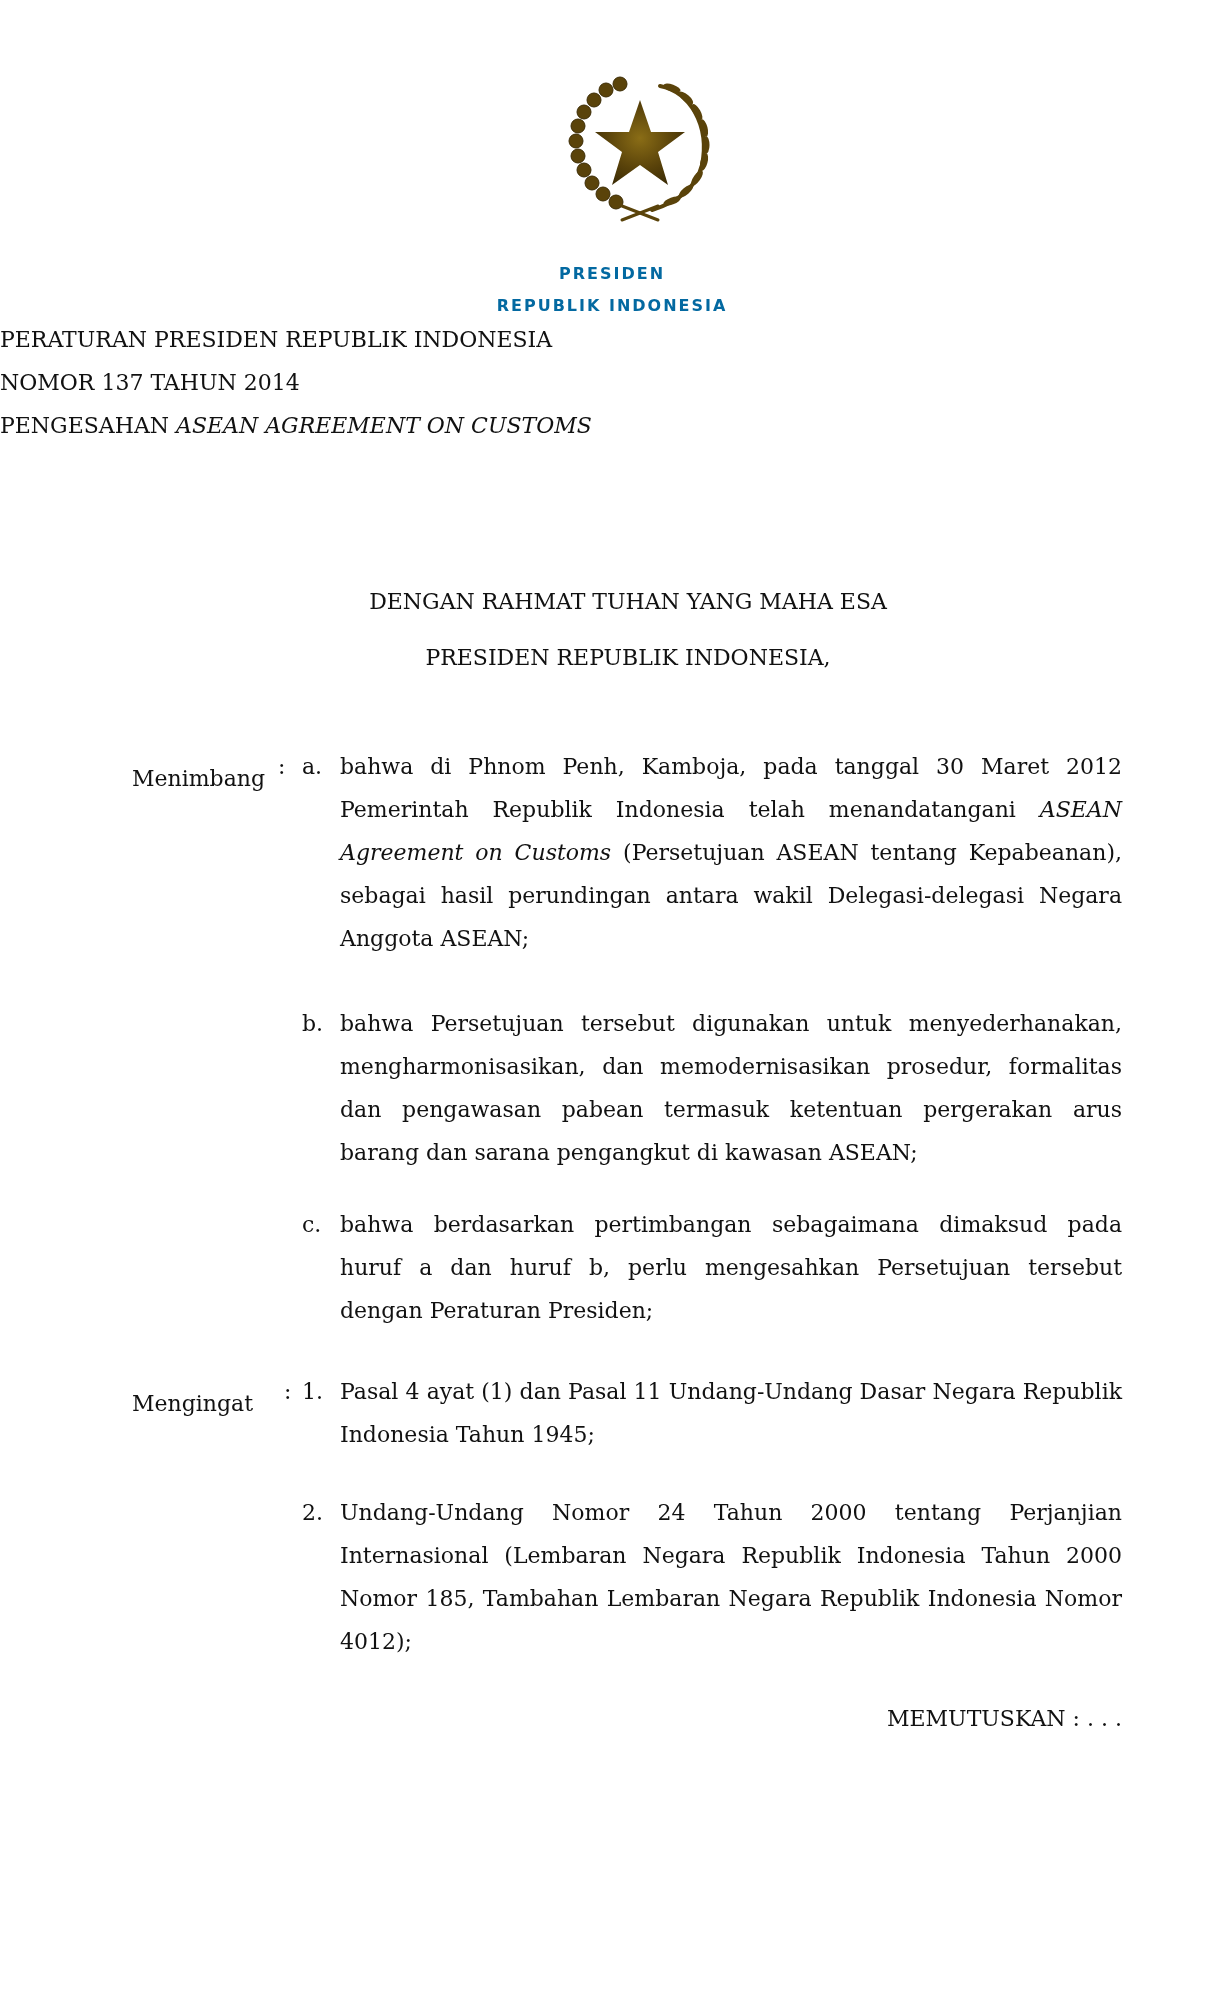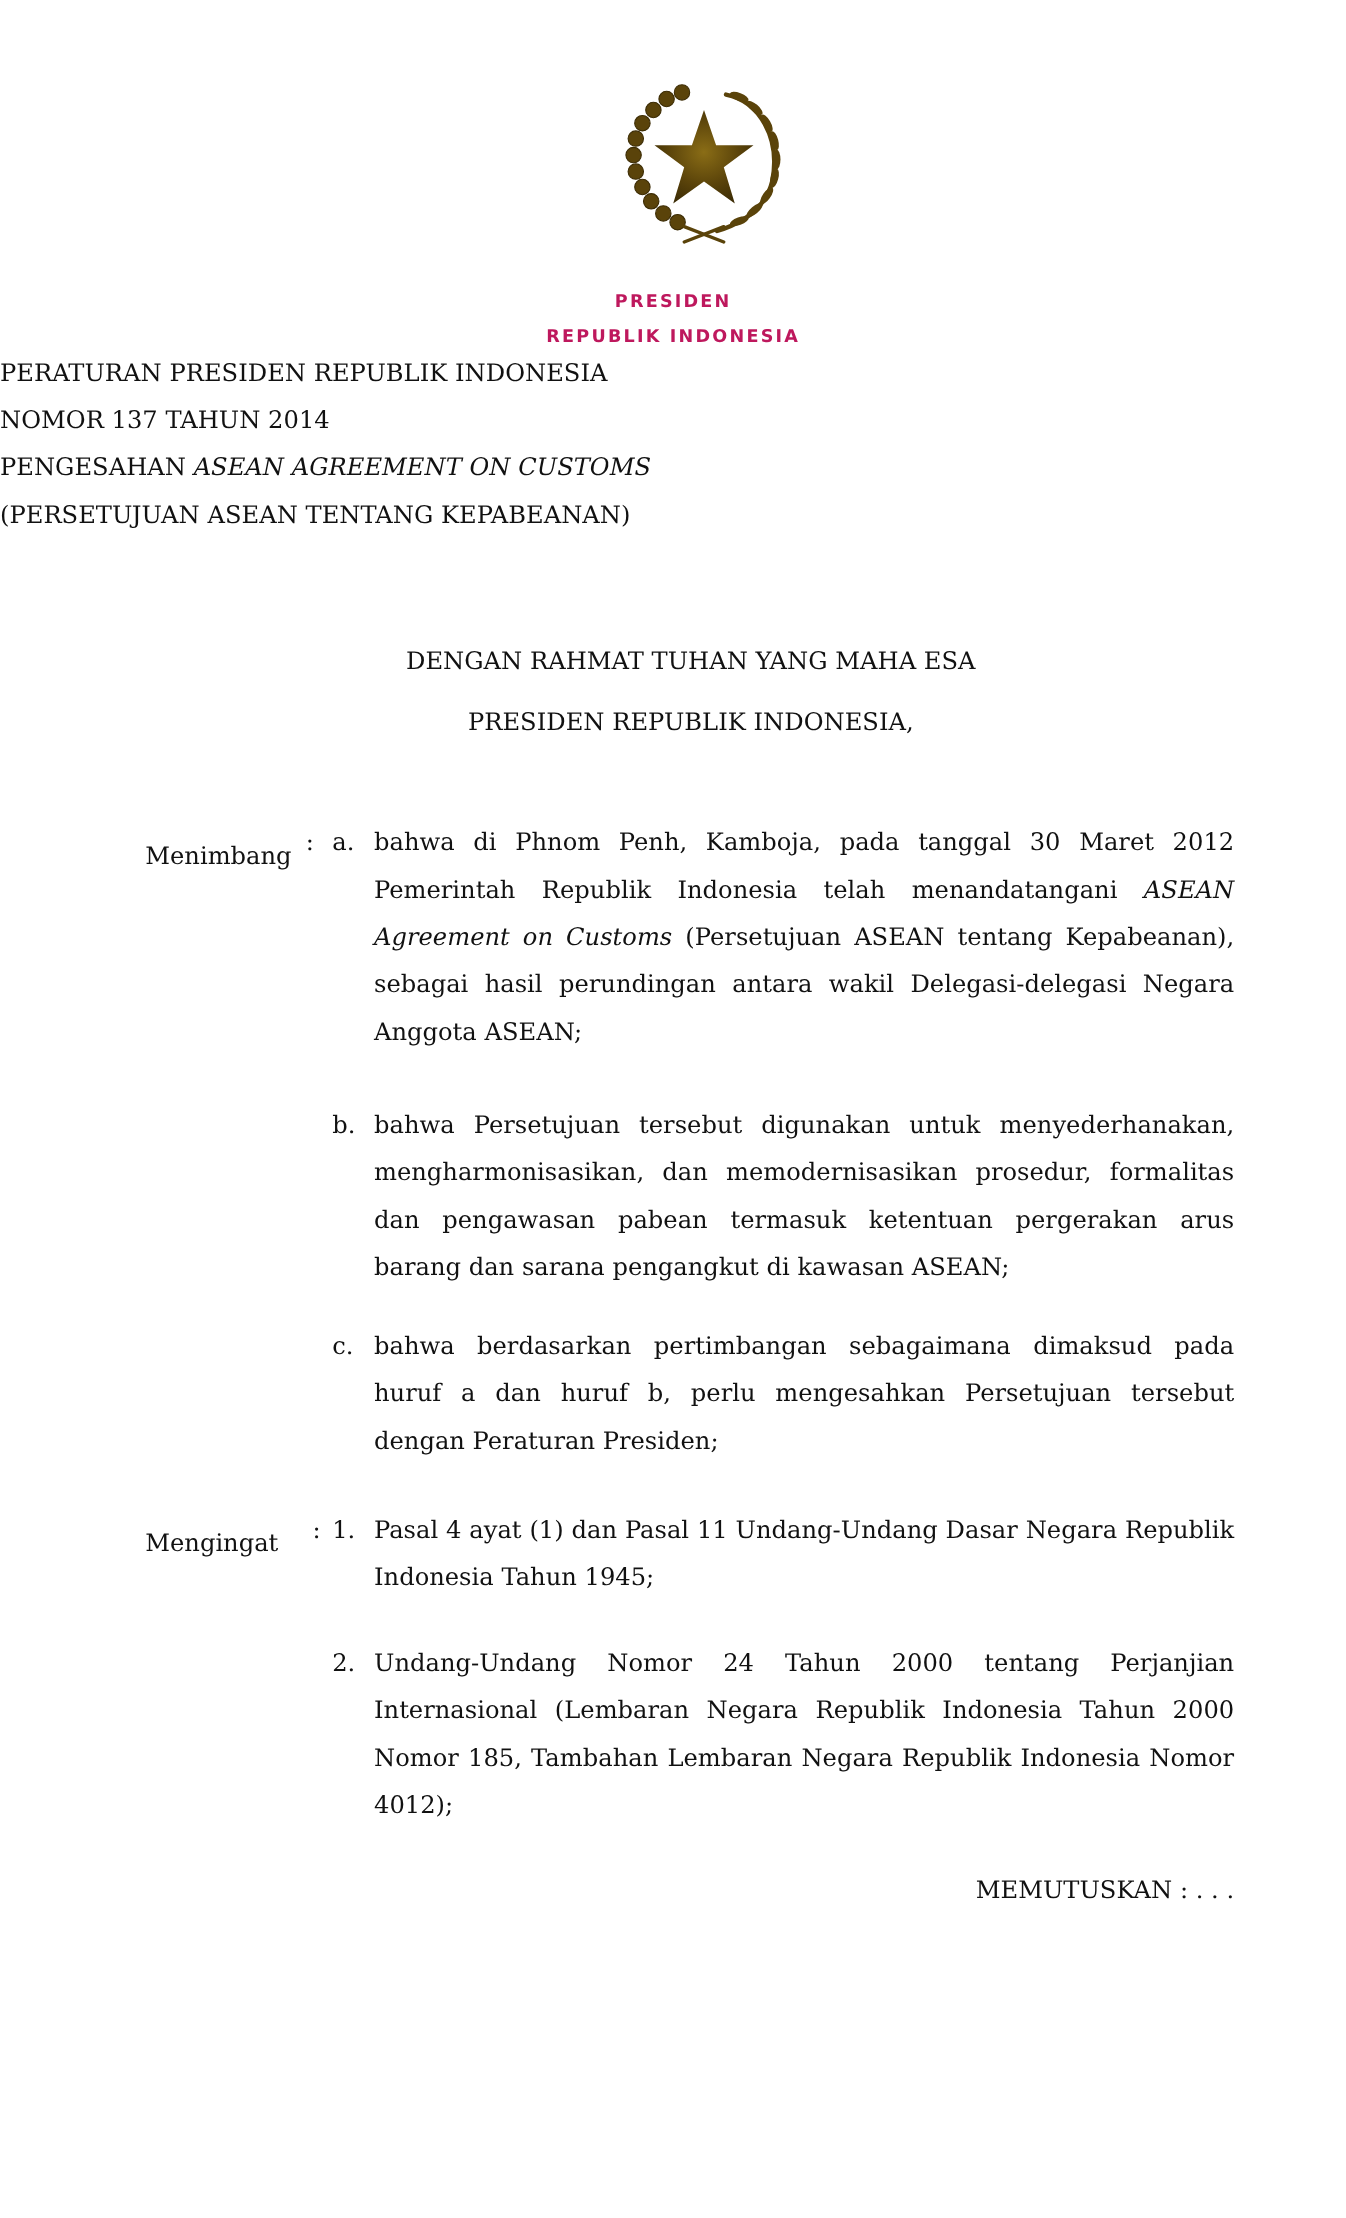--- a/index.html
+++ b/index.html
@@ -22,21 +22,21 @@
       width: 160px;
       height: 160px;
     }
     .emblem-caption {
       position: absolute;
       left: 0;
       width: 1224px;
       text-align: center;
       font-family: "DejaVu Sans", "Liberation Sans", sans-serif;
       font-weight: bold;
-      color: #be185d;
+      color: #0369a1;
       letter-spacing: 2px;
       font-size: 16px;
       line-height: 20px;
     }
     .caption-1 { top: 264px; }
     .caption-2 { top: 296px; }
 
     .title-block {
       position: absolute;
       left: 0;
@@ -159,21 +159,20 @@
     </g>
   </svg>
 </div>
 <div class="emblem-caption caption-1">PRESIDEN</div>
 <div class="emblem-caption caption-2">REPUBLIK INDONESIA</div>
 
 <div class="title-block">
   <span class="title-line">PERATURAN PRESIDEN REPUBLIK INDONESIA</span>
   <span class="title-line">NOMOR 137 TAHUN 2014</span>
   <span class="title-line"><span>PENGESAHAN </span><i>ASEAN AGREEMENT ON CUSTOMS</i></span>
-  <span class="title-line">(PERSETUJUAN ASEAN TENTANG KEPABEANAN)</span>
 </div>
 
 <div class="preamble">
   <span class="preamble-line">DENGAN RAHMAT TUHAN YANG MAHA ESA</span>
   <span class="preamble-line">PRESIDEN REPUBLIK INDONESIA,</span>
 </div>
 
 <div class="section menimbang">
   <span class="section-label">Menimbang</span>
   <span class="section-colon">:</span>

